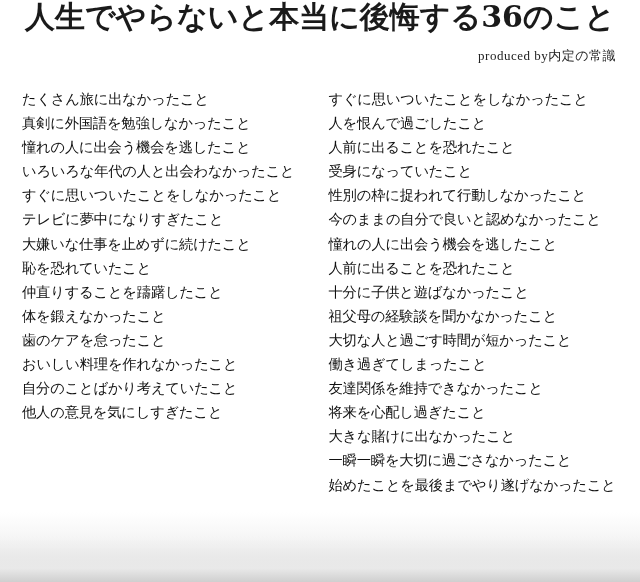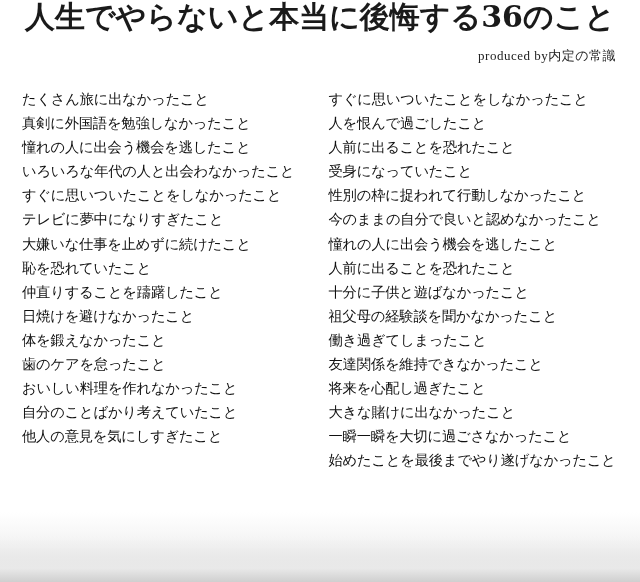--- a/index.html
+++ b/index.html
@@ -84,39 +84,39 @@
     <div class="col col-left">
       <div class="item">たくさん旅に出なかったこと</div>
       <div class="item">真剣に外国語を勉強しなかったこと</div>
       <div class="item">憧れの人に出会う機会を逃したこと</div>
       <div class="item">いろいろな年代の人と出会わなかったこと</div>
       <div class="item">すぐに思いついたことをしなかったこと</div>
       <div class="item">テレビに夢中になりすぎたこと</div>
       <div class="item">大嫌いな仕事を止めずに続けたこと</div>
       <div class="item">恥を恐れていたこと</div>
       <div class="item">仲直りすることを躊躇したこと</div>
-      <div class="item">日焼けを避けなかったこと</div>
       <div class="item">体を鍛えなかったこと</div>
       <div class="item">歯のケアを怠ったこと</div>
       <div class="item">おいしい料理を作れなかったこと</div>
       <div class="item">自分のことばかり考えていたこと</div>
       <div class="item">他人の意見を気にしすぎたこと</div>
     </div>
 
     <div class="col col-right">
       <div class="item">すぐに思いついたことをしなかったこと</div>
       <div class="item">人を恨んで過ごしたこと</div>
       <div class="item">人前に出ることを恐れたこと</div>
       <div class="item">受身になっていたこと</div>
       <div class="item">性別の枠に捉われて行動しなかったこと</div>
       <div class="item">今のままの自分で良いと認めなかったこと</div>
       <div class="item">憧れの人に出会う機会を逃したこと</div>
       <div class="item">人前に出ることを恐れたこと</div>
       <div class="item">十分に子供と遊ばなかったこと</div>
       <div class="item">祖父母の経験談を聞かなかったこと</div>
+      <div class="item">大切な人と過ごす時間が短かったこと</div>
       <div class="item">働き過ぎてしまったこと</div>
       <div class="item">友達関係を維持できなかったこと</div>
       <div class="item">将来を心配し過ぎたこと</div>
       <div class="item">大きな賭けに出なかったこと</div>
       <div class="item">一瞬一瞬を大切に過ごさなかったこと</div>
       <div class="item">始めたことを最後までやり遂げなかったこと</div>
     </div>
 
   </div>
 

